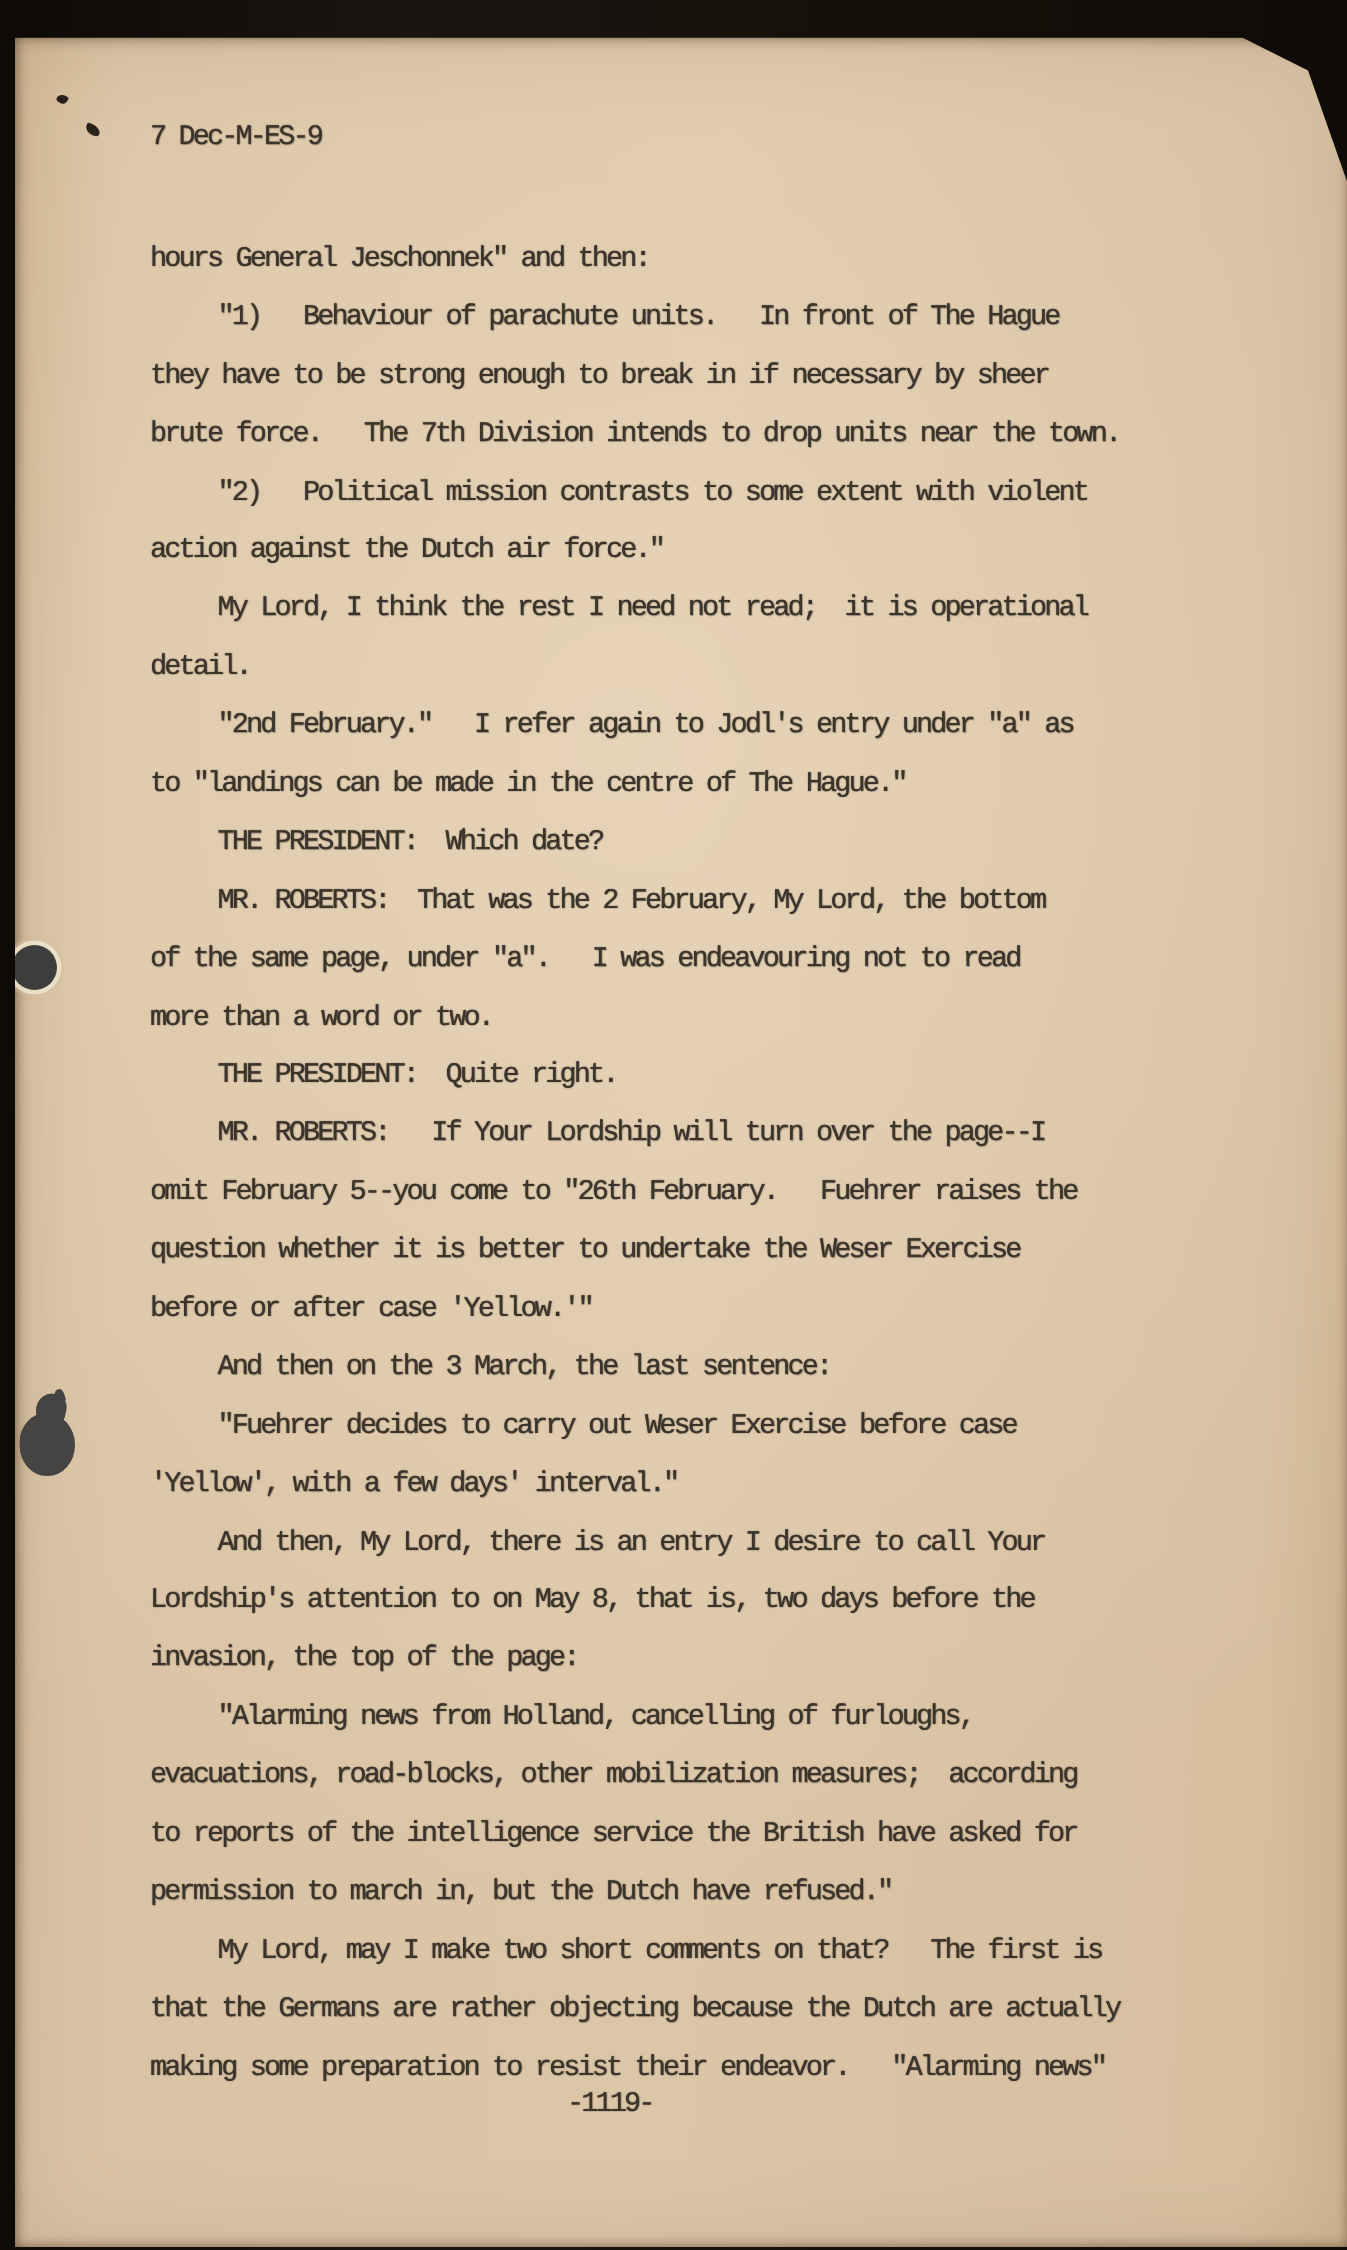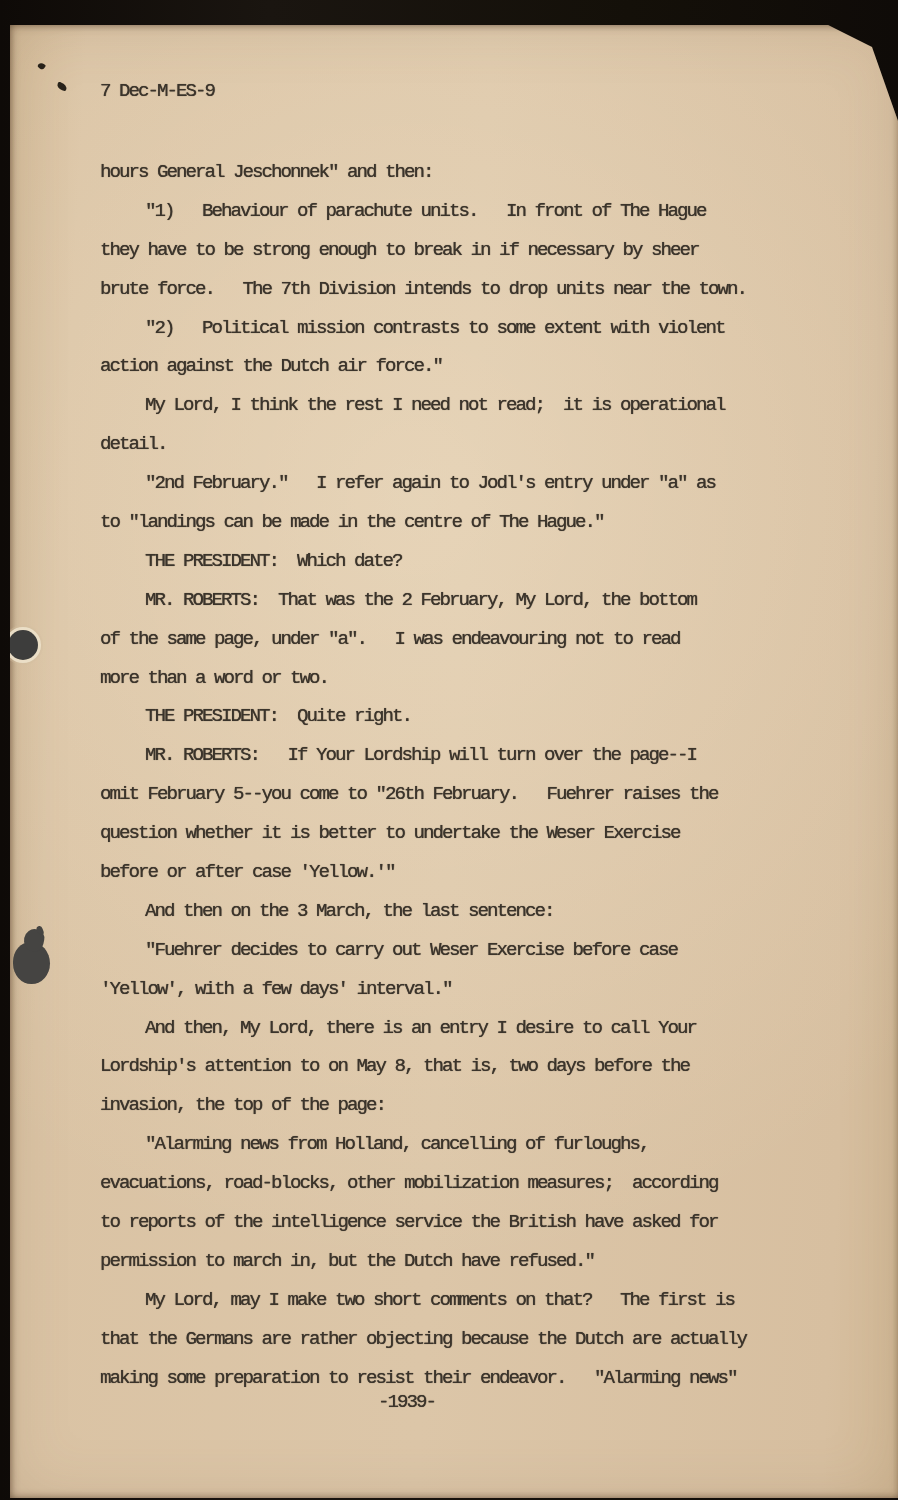--- a/index.html
+++ b/index.html
@@ -74,14 +74,14 @@
 <div class="page">
   <div class="pen-mark mark-1"></div>
   <div class="pen-mark mark-2"></div>
   <div class="punch-hole"></div>
   <div class="ink-blot"></div>
 
   <div class="txt header-line">7 Dec-M-ES-9</div>
 
   <div class="txt body-block"><div class="line">hours General Jeschonnek" and then:</div><div class="line indent">"1)   Behaviour of parachute units.   In front of The Hague</div><div class="line">they have to be strong enough to break in if necessary by sheer</div><div class="line">brute force.   The 7th Division intends to drop units near the town.</div><div class="line indent">"2)   Political mission contrasts to some extent with violent</div><div class="line">action against the Dutch air force."</div><div class="line indent">My Lord, I think the rest I need not read;  it is operational</div><div class="line">detail.</div><div class="line indent">"2nd February."   I refer again to Jodl's entry under "a" as</div><div class="line">to "landings can be made in the centre of The Hague."</div><div class="line indent">THE PRESIDENT:  Which date?</div><div class="line indent">MR. ROBERTS:  That was the 2 February, My Lord, the bottom</div><div class="line">of the same page, under "a".   I was endeavouring not to read</div><div class="line">more than a word or two.</div><div class="line indent">THE PRESIDENT:  Quite right.</div><div class="line indent">MR. ROBERTS:   If Your Lordship will turn over the page--I</div><div class="line">omit February 5--you come to "26th February.   Fuehrer raises the</div><div class="line">question whether it is better to undertake the Weser Exercise</div><div class="line">before or after case 'Yellow.'"</div><div class="line indent">And then on the 3 March, the last sentence:</div><div class="line indent">"Fuehrer decides to carry out Weser Exercise before case</div><div class="line">'Yellow', with a few days' interval."</div><div class="line indent">And then, My Lord, there is an entry I desire to call Your</div><div class="line">Lordship's attention to on May 8, that is, two days before the</div><div class="line">invasion, the top of the page:</div><div class="line indent">"Alarming news from Holland, cancelling of furloughs,</div><div class="line">evacuations, road-blocks, other mobilization measures;  according</div><div class="line">to reports of the intelligence service the British have asked for</div><div class="line">permission to march in, but the Dutch have refused."</div><div class="line indent">My Lord, may I make two short comments on that?   The first is</div><div class="line">that the Germans are rather objecting because the Dutch are actually</div><div class="line">making some preparation to resist their endeavor.   "Alarming news"</div></div>
 
-  <div class="txt page-number">-1939-</div>
+  <div class="txt page-number">-1119-</div>
 </div>
 
 </body></html>

